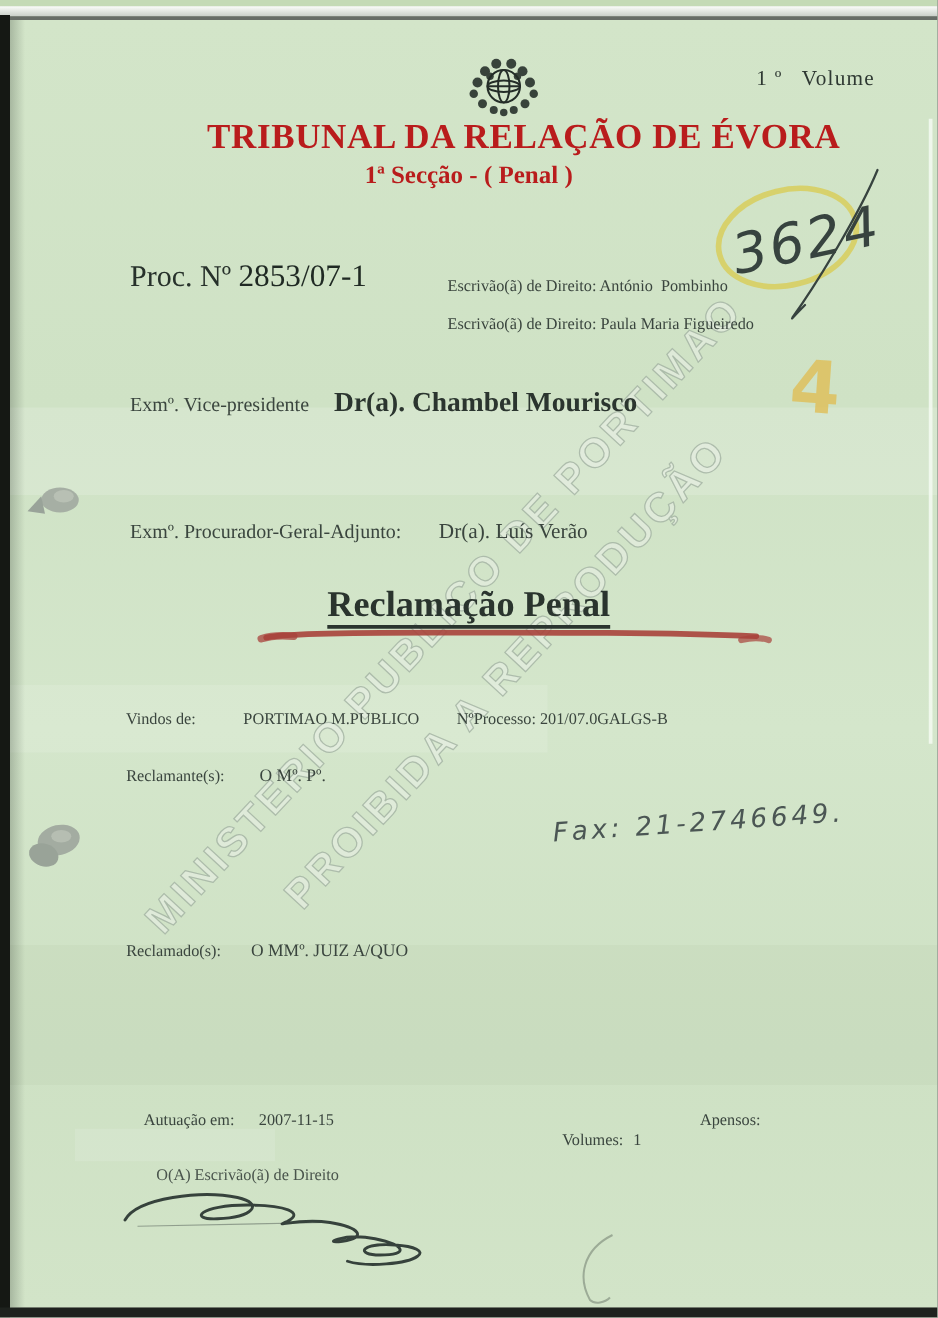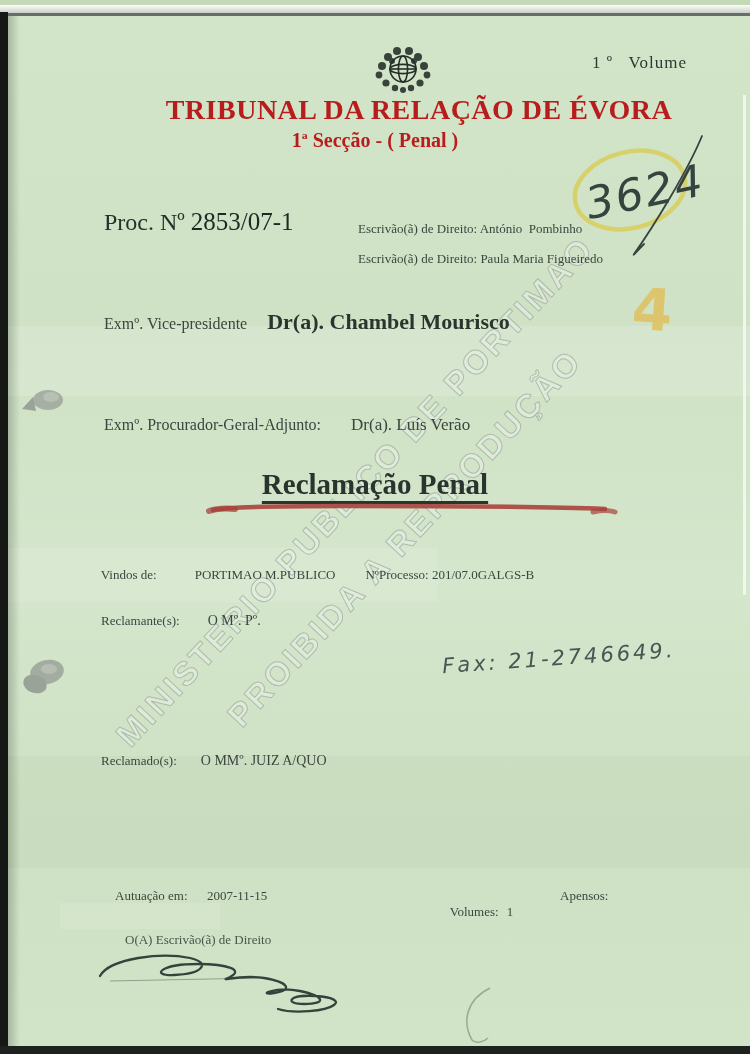--- a/index.html
+++ b/index.html
@@ -55,21 +55,21 @@
   <div class="band" style="left:8px;top:326px;width:742px;height:70px;background:rgba(255,255,255,0.16);"></div>
   <div class="band" style="left:8px;top:548px;width:430px;height:54px;background:rgba(255,255,255,0.13);"></div>
   <div class="band" style="left:8px;top:756px;width:742px;height:112px;background:rgba(110,130,100,0.05);"></div>
   <div class="band" style="left:60px;top:903px;width:160px;height:26px;background:rgba(255,255,255,0.12);"></div>
 
   <div class="watermark">
     <div>MINISTERIO PUBLICO DE PORTIMAO</div>
     <div>PROIBIDA A REPRODUÇÃO</div>
   </div>
 
-  <div class="txt volume z2" style="left:592px;top:53px;font-family:Liberation Serif, serif;">1 º   Volume</div>
+  <div class="txt volume z2" style="left:605px;top:53px;font-family:Liberation Serif, serif;">1 º   Volume</div>
 
   <svg class="z2" style="left:366px;top:44px;" width="74" height="54" viewBox="0 0 74 54">
     <g fill="#2c3630" opacity="0.92">
       <circle cx="16" cy="22" r="4"></circle>
         <circle cx="22" cy="13" r="4"></circle>
         <circle cx="31" cy="7" r="4"></circle>
       <circle cx="43" cy="7" r="4"></circle>
         <circle cx="52" cy="13" r="4"></circle>
         <circle cx="58" cy="22" r="4"></circle>
       <circle cx="13" cy="31" r="3.4"></circle>

